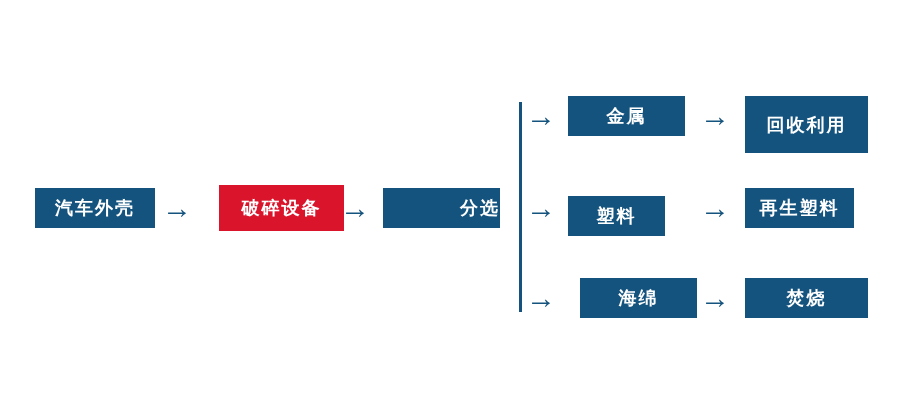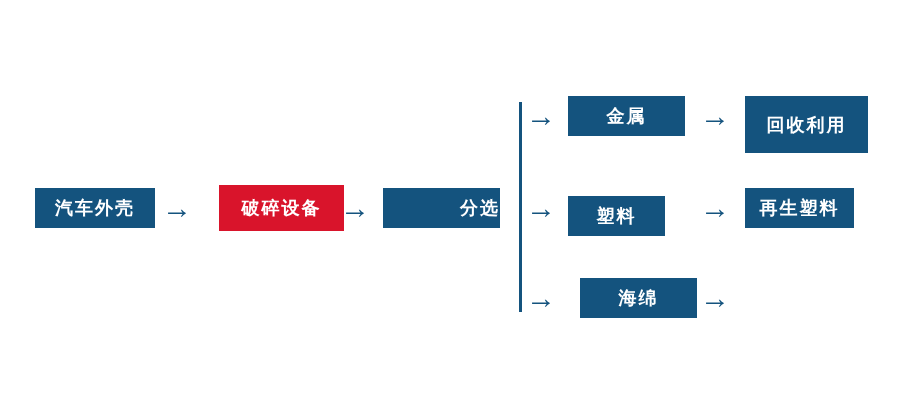--- a/index.html
+++ b/index.html
@@ -87,14 +87,17 @@
   <span class="arrow" style="left:715px; top:208px;">→</span>
   <div class="node" style="left:745px; top:188px; width:109px; height:40px;">
     <span>再生塑料</span>
   </div>
 
   <span class="arrow" style="left:541px; top:298px;">→</span>
   <div class="node" style="left:568px; top:278px; width:117px; height:40px;margin-left:12px;">
     <span>海绵</span>
   </div>
   <span class="arrow" style="left:715px; top:298px;">→</span>
+  <div class="node" style="left:745px; top:278px; width:123px; height:40px;">
+    <span>焚烧</span>
+  </div>
 
 </div>
 
 </body></html>

